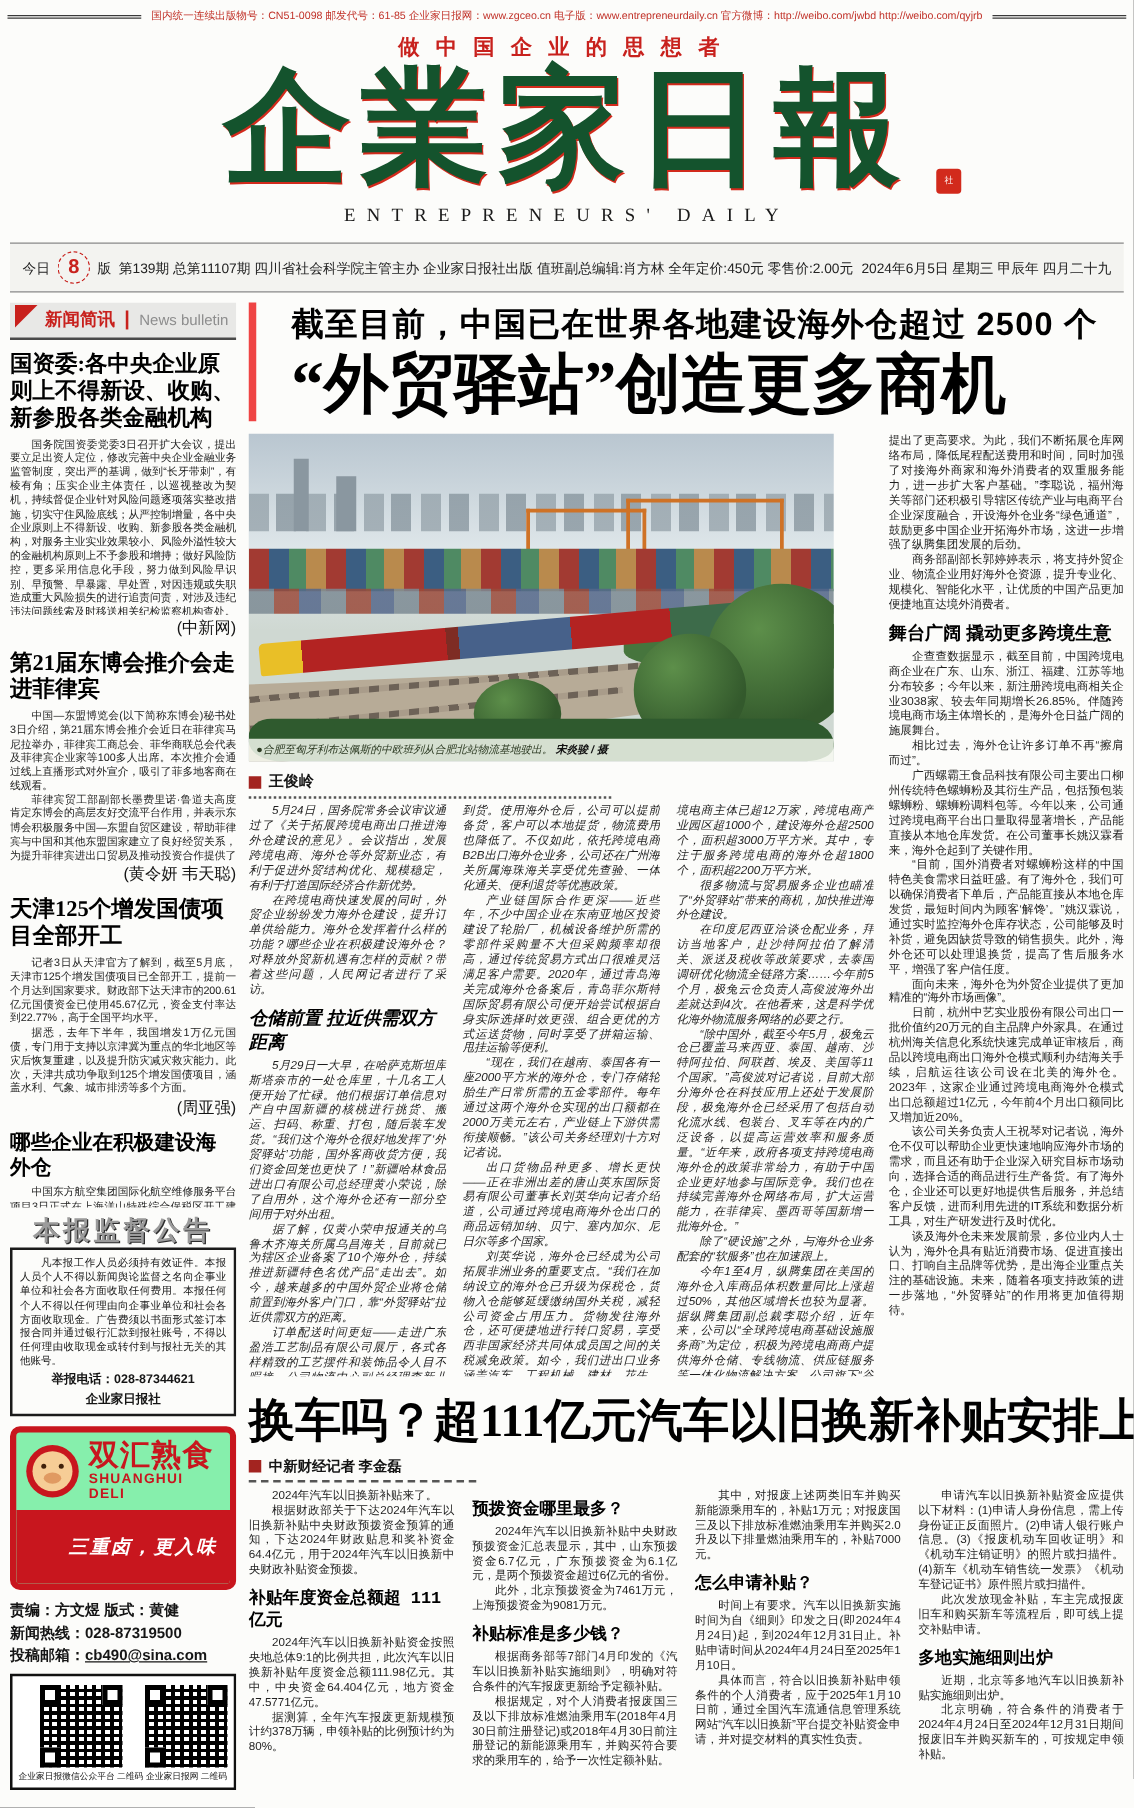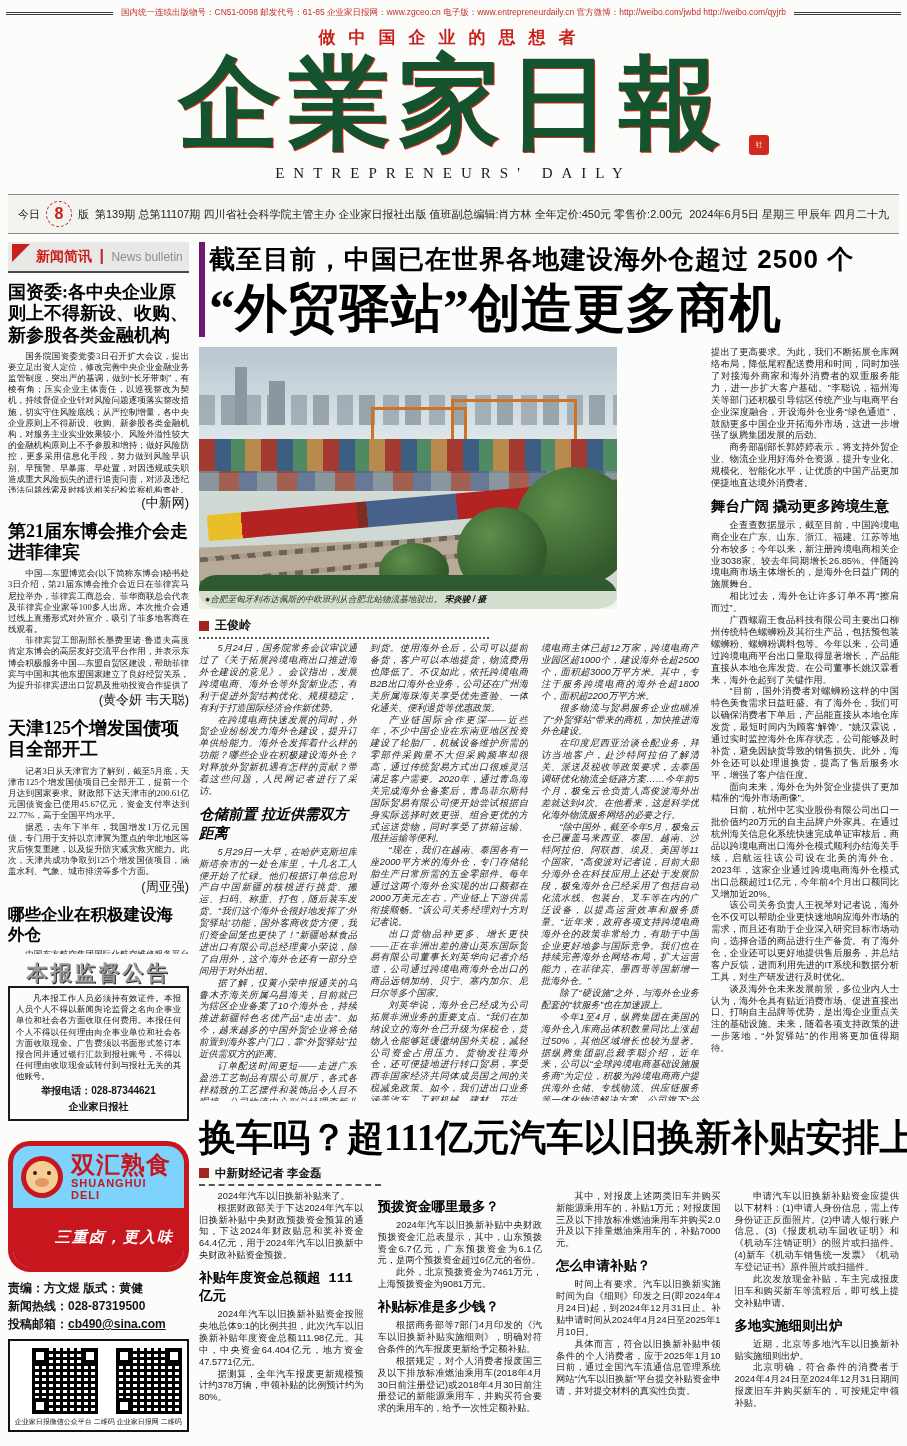--- a/index.html
+++ b/index.html
@@ -31,29 +31,29 @@
   .sb-header{background:#e8e8e6;border-bottom:2px solid #4a4a4a;padding:5px 6px 5px 28px;position:relative;flex:none;}
   .sb-flag{position:absolute;left:4px;top:2px;width:0;height:0;border-left:18px solid #c8211d;border-bottom:18px solid transparent;}
   .sb-title{color:#c8211d;font-weight:900;font-size:14px;}
   .sb-sep{color:#c8211d;font-weight:900;margin:0 3px;}
   .sb-title-en{color:#8d8d8d;font-size:12px;}
   .sb-articles{flex:1;overflow:hidden;}
   .sb-art{margin-top:9px;}
   .sb-head{font-family:"Liberation Serif",serif;font-weight:900;font-size:18px;line-height:1.18;margin:0 0 5px;color:#000;}
   .sb-head.small{font-size:16.5px;}
   .sb-body{overflow:hidden;}
-  .sb-body p, .para-sb{font-size:8.6px;line-height:1.3;text-align:justify;text-indent:2em;margin:0;color:#222;font-family:Liberation Serif, serif;}
+  .sb-body p, .para-sb{font-size:8.6px;line-height:1.3;text-align:justify;text-indent:2em;margin:0;color:#222;}
   .sb-attr{text-align:right;font-weight:normal;font-size:13px;margin-top:1px;}
   .notice{flex:none;margin-top:8px;}
   .notice-title{font-weight:900;font-size:21px;letter-spacing:3px;color:#9b9b9b;text-shadow:1px 1px 0 #2c2c2c;
                 text-align:center;line-height:1;margin-bottom:3px;}
   .notice-box{border:2px solid #1a1a1a;padding:5px 6px;}
   .notice-box p{font-size:8.4px;line-height:1.32;text-align:justify;text-indent:2em;margin:0;}
   .notice-phone,.notice-org{text-align:center;font-weight:900;font-size:10px;margin-top:2px;}
-  .ad{flex:none;margin-top:20px;border:5px solid #c8161e;border-radius:22px;overflow:hidden;background:#7dd3fc;}
+  .ad{flex:none;margin-top:8px;border:5px solid #c8161e;border-radius:8px;overflow:hidden;background:#86efac;}
   .ad-top{display:flex;align-items:center;gap:8px;padding:7px 8px;}
   .pig{width:42px;height:42px;border-radius:50%;background:#c8161e;position:relative;flex:none;}
   .pig-face{position:absolute;inset:5px;background:#f6cd96;border-radius:50%;}
   .pig-eye{position:absolute;width:4px;height:4px;background:#40210a;border-radius:50%;top:15px;}
   .pig-eye.l{left:12px}.pig-eye.r{right:12px}
   .pig-snout{position:absolute;width:14px;height:9px;background:#e09a62;border-radius:50%;left:14px;top:22px;}
   .ad-cn{color:#c8161e;font-weight:900;font-size:24px;letter-spacing:1px;line-height:1;}
   .ad-en{color:#c8161e;font-weight:900;font-size:11px;letter-spacing:1px;}
   .ad-band{background:#c8161e;color:#fff;font-style:italic;font-weight:900;font-size:15px;text-align:right;
            padding:20px 10px;letter-spacing:2px;}
@@ -62,27 +62,27 @@
   .qrbox{flex:none;margin-top:6px;border:2px solid #111;padding:7px 4px 4px;display:flex;justify-content:space-around;background:#fff;}
   .qritem{text-align:center;}
   .qr{width:66px;height:66px;margin:0 auto;position:relative;
       background:
         repeating-linear-gradient(0deg,#000 0 3px,transparent 3px 6px),
         repeating-linear-gradient(90deg,#000 0 3px,#fff 3px 7px);}
   .finder{position:absolute;width:16px;height:16px;border:4px solid #000;background:#fff;box-sizing:border-box;}
   .finder.tl{left:0;top:0}.finder.tr{right:0;top:0}.finder.bl{left:0;bottom:0}
   .qr-cap{font-size:7px;margin-top:3px;line-height:1.3;}
   
-  .lead-head{border-left:6px solid #701a75;padding-left:4px;}
+  .lead-head{border-left:6px solid #ef4444;padding-left:28px;}
   .kicker{font-size:26px;font-weight:900;margin:0 0 4px;letter-spacing:1px;color:#000;}
   .main-headline{font-family:"Liberation Serif",serif;font-size:52px;font-weight:900;margin:0;line-height:1.08;color:#000;}
   .lead-body{display:flex;gap:12px;margin-top:10px;}
   .lead-left{width:500px;flex:none;}
   .lead-right{flex:1;min-width:0;height:756px;overflow:hidden;}
-  .photo{width:418px;height:262px;position:relative;overflow:hidden;background:linear-gradient(#b9c6d0 0%,#dfe7ea 36%,#cfd8d2 60%);}
+  .photo{width:468px;height:262px;position:relative;overflow:hidden;background:linear-gradient(#b9c6d0 0%,#dfe7ea 36%,#cfd8d2 60%);}
   .ph{position:absolute;}
   .skyline{left:0;top:48px;width:100%;height:30px;opacity:.75;
            background:repeating-linear-gradient(90deg,#93a0a8 0 16px,transparent 16px 22px,#84929b 22px 38px,transparent 38px 46px);}
   .tower{background:#8a97a0;}
   .crane{border:3px solid #cf7226;border-bottom:none;}
   .containers{left:0;top:92px;width:100%;height:34px;
               background:repeating-linear-gradient(90deg,#a23a32 0 16px,#3b5e82 16px 32px,#4f8a63 32px 46px,#b98a4d 46px 62px);}
   .containers2{left:0;top:124px;width:100%;height:20px;opacity:.85;
                background:repeating-linear-gradient(90deg,#7c8a93 0 20px,#9a4a3a 20px 40px,#54678a 40px 58px);}
   .train{left:8px;top:150px;width:420px;height:26px;transform:rotate(-5deg);border-radius:4px 10px 2px 2px;

